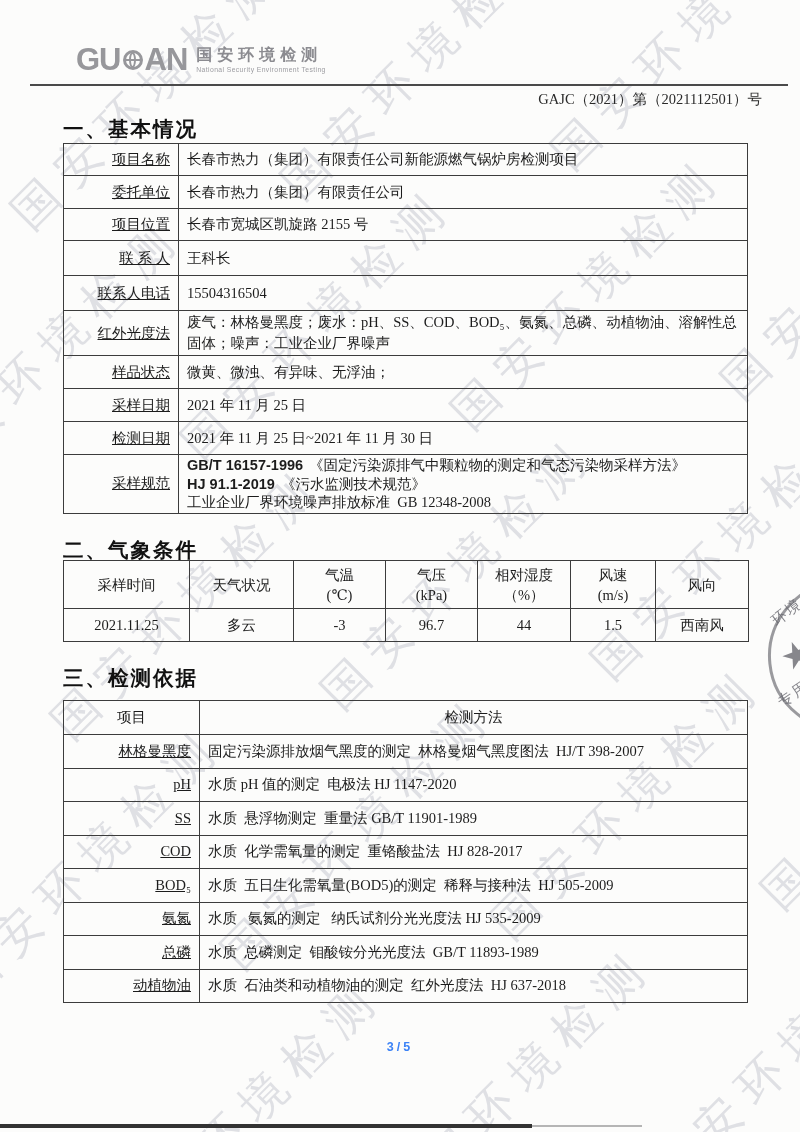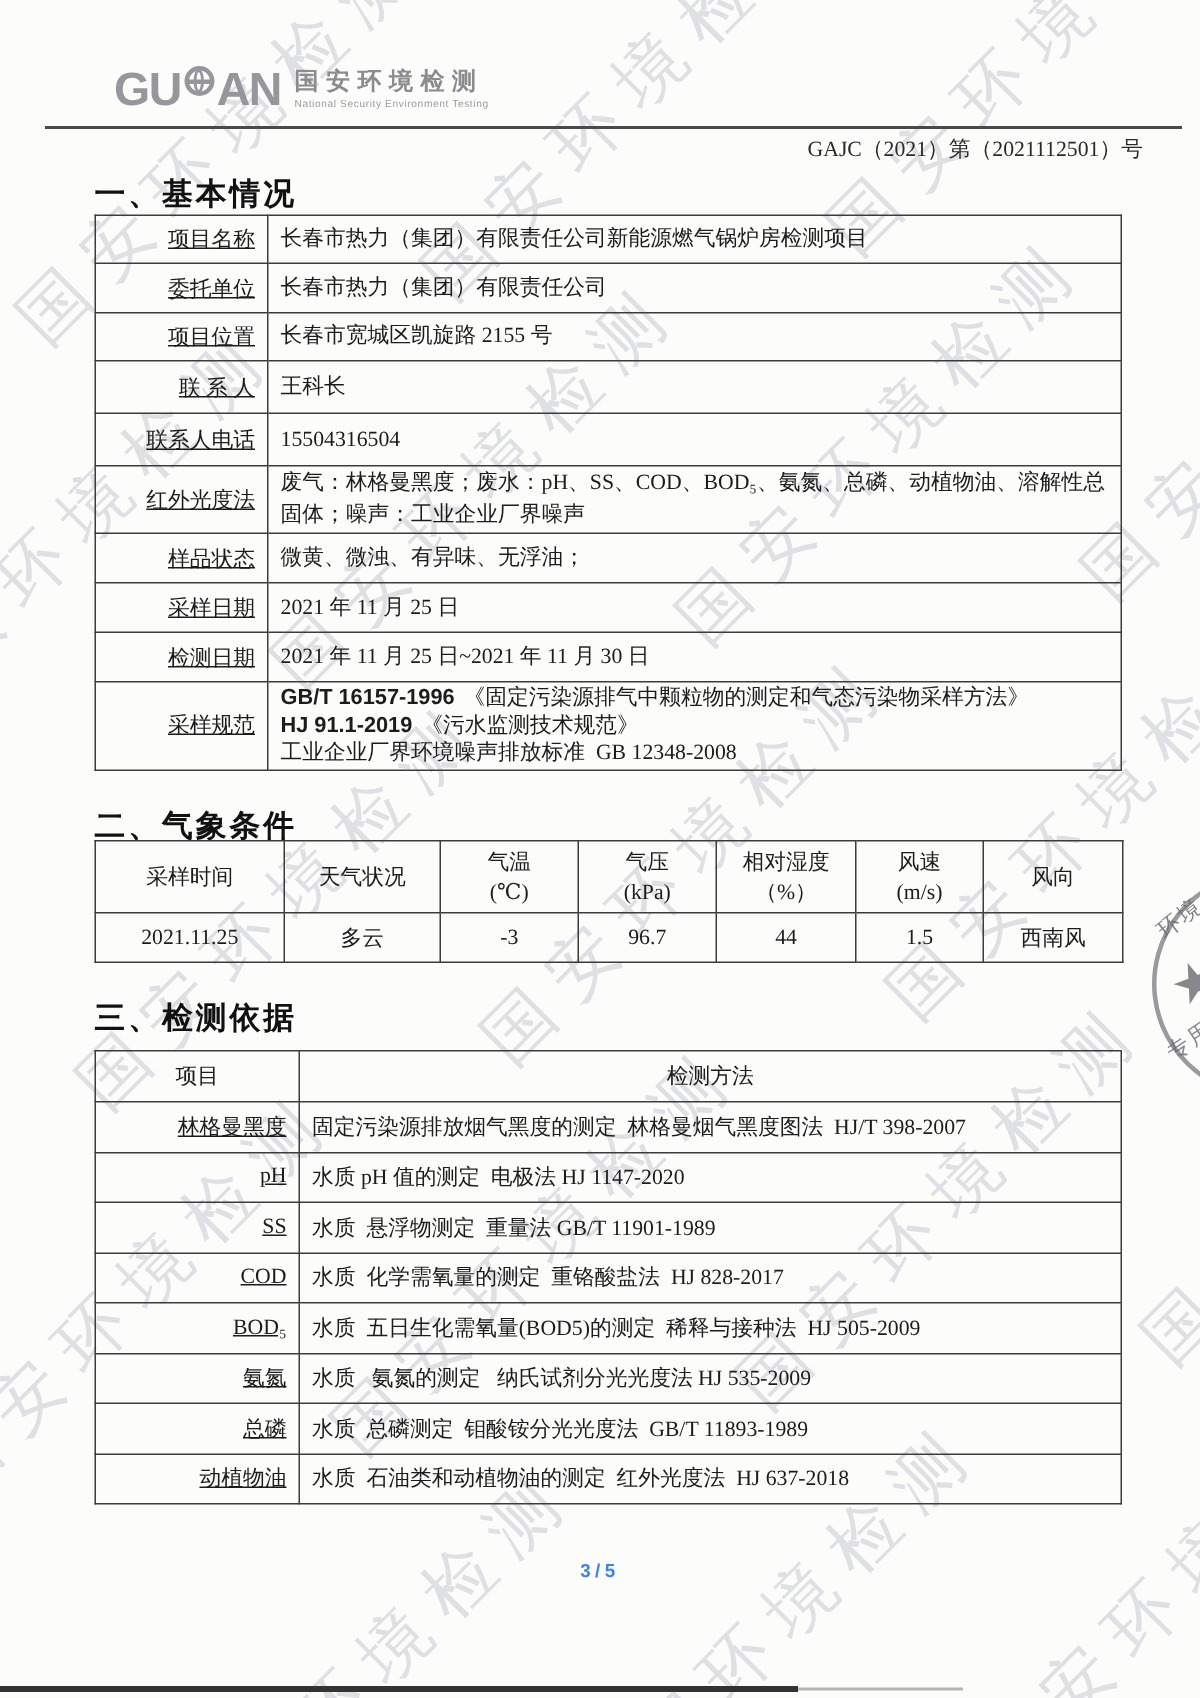--- a/index.html
+++ b/index.html
@@ -13,21 +13,21 @@
   .wm{
     position:absolute; transform:rotate(-45deg); transform-origin:0 50%;
     font-size:46px; letter-spacing:14px; white-space:nowrap;
     color:rgba(148,152,168,0.28); z-index:0; pointer-events:none;
     font-family:"Liberation Serif","DejaVu Serif",serif;
   }
   
   .logo{position:absolute; left:76px; top:44px; display:flex; align-items:center; z-index:1;}
   .wordmark{
     font-family:"Liberation Sans","DejaVu Sans",sans-serif; font-weight:900;
-    font-size:31px; color:#97979b; letter-spacing:-1px; display:flex; line-height:1;
+    font-size:31px; color:#97979b; letter-spacing:-1px; display:flex; align-items:center; line-height:1;
   }
   .globe{
     width:20px;height:20px;border-radius:50%;border:3px solid #97979b;
     display:inline-block; position:relative; margin:0 2px; box-sizing:border-box;
   }
   .globe::before{content:"";position:absolute;left:-1px;right:-1px;top:50%;height:2.5px;margin-top:-1px;background:#97979b;}
   .globe::after{content:"";position:absolute;top:-1px;bottom:-1px;left:50%;width:7px;margin-left:-3.5px;border:2.5px solid #97979b;border-radius:50%;box-sizing:border-box;}
   .logo-cn-block{margin-left:9px;}
   .logo-cn{font-family:"Liberation Sans","DejaVu Sans",sans-serif;font-weight:700;font-size:16px;letter-spacing:5px;color:#8b8b90;line-height:1.1;}
   .logo-en{font-family:"Liberation Sans","DejaVu Sans",sans-serif;font-size:6.8px;letter-spacing:0.4px;color:#9c9ca1;margin-top:2px;}

